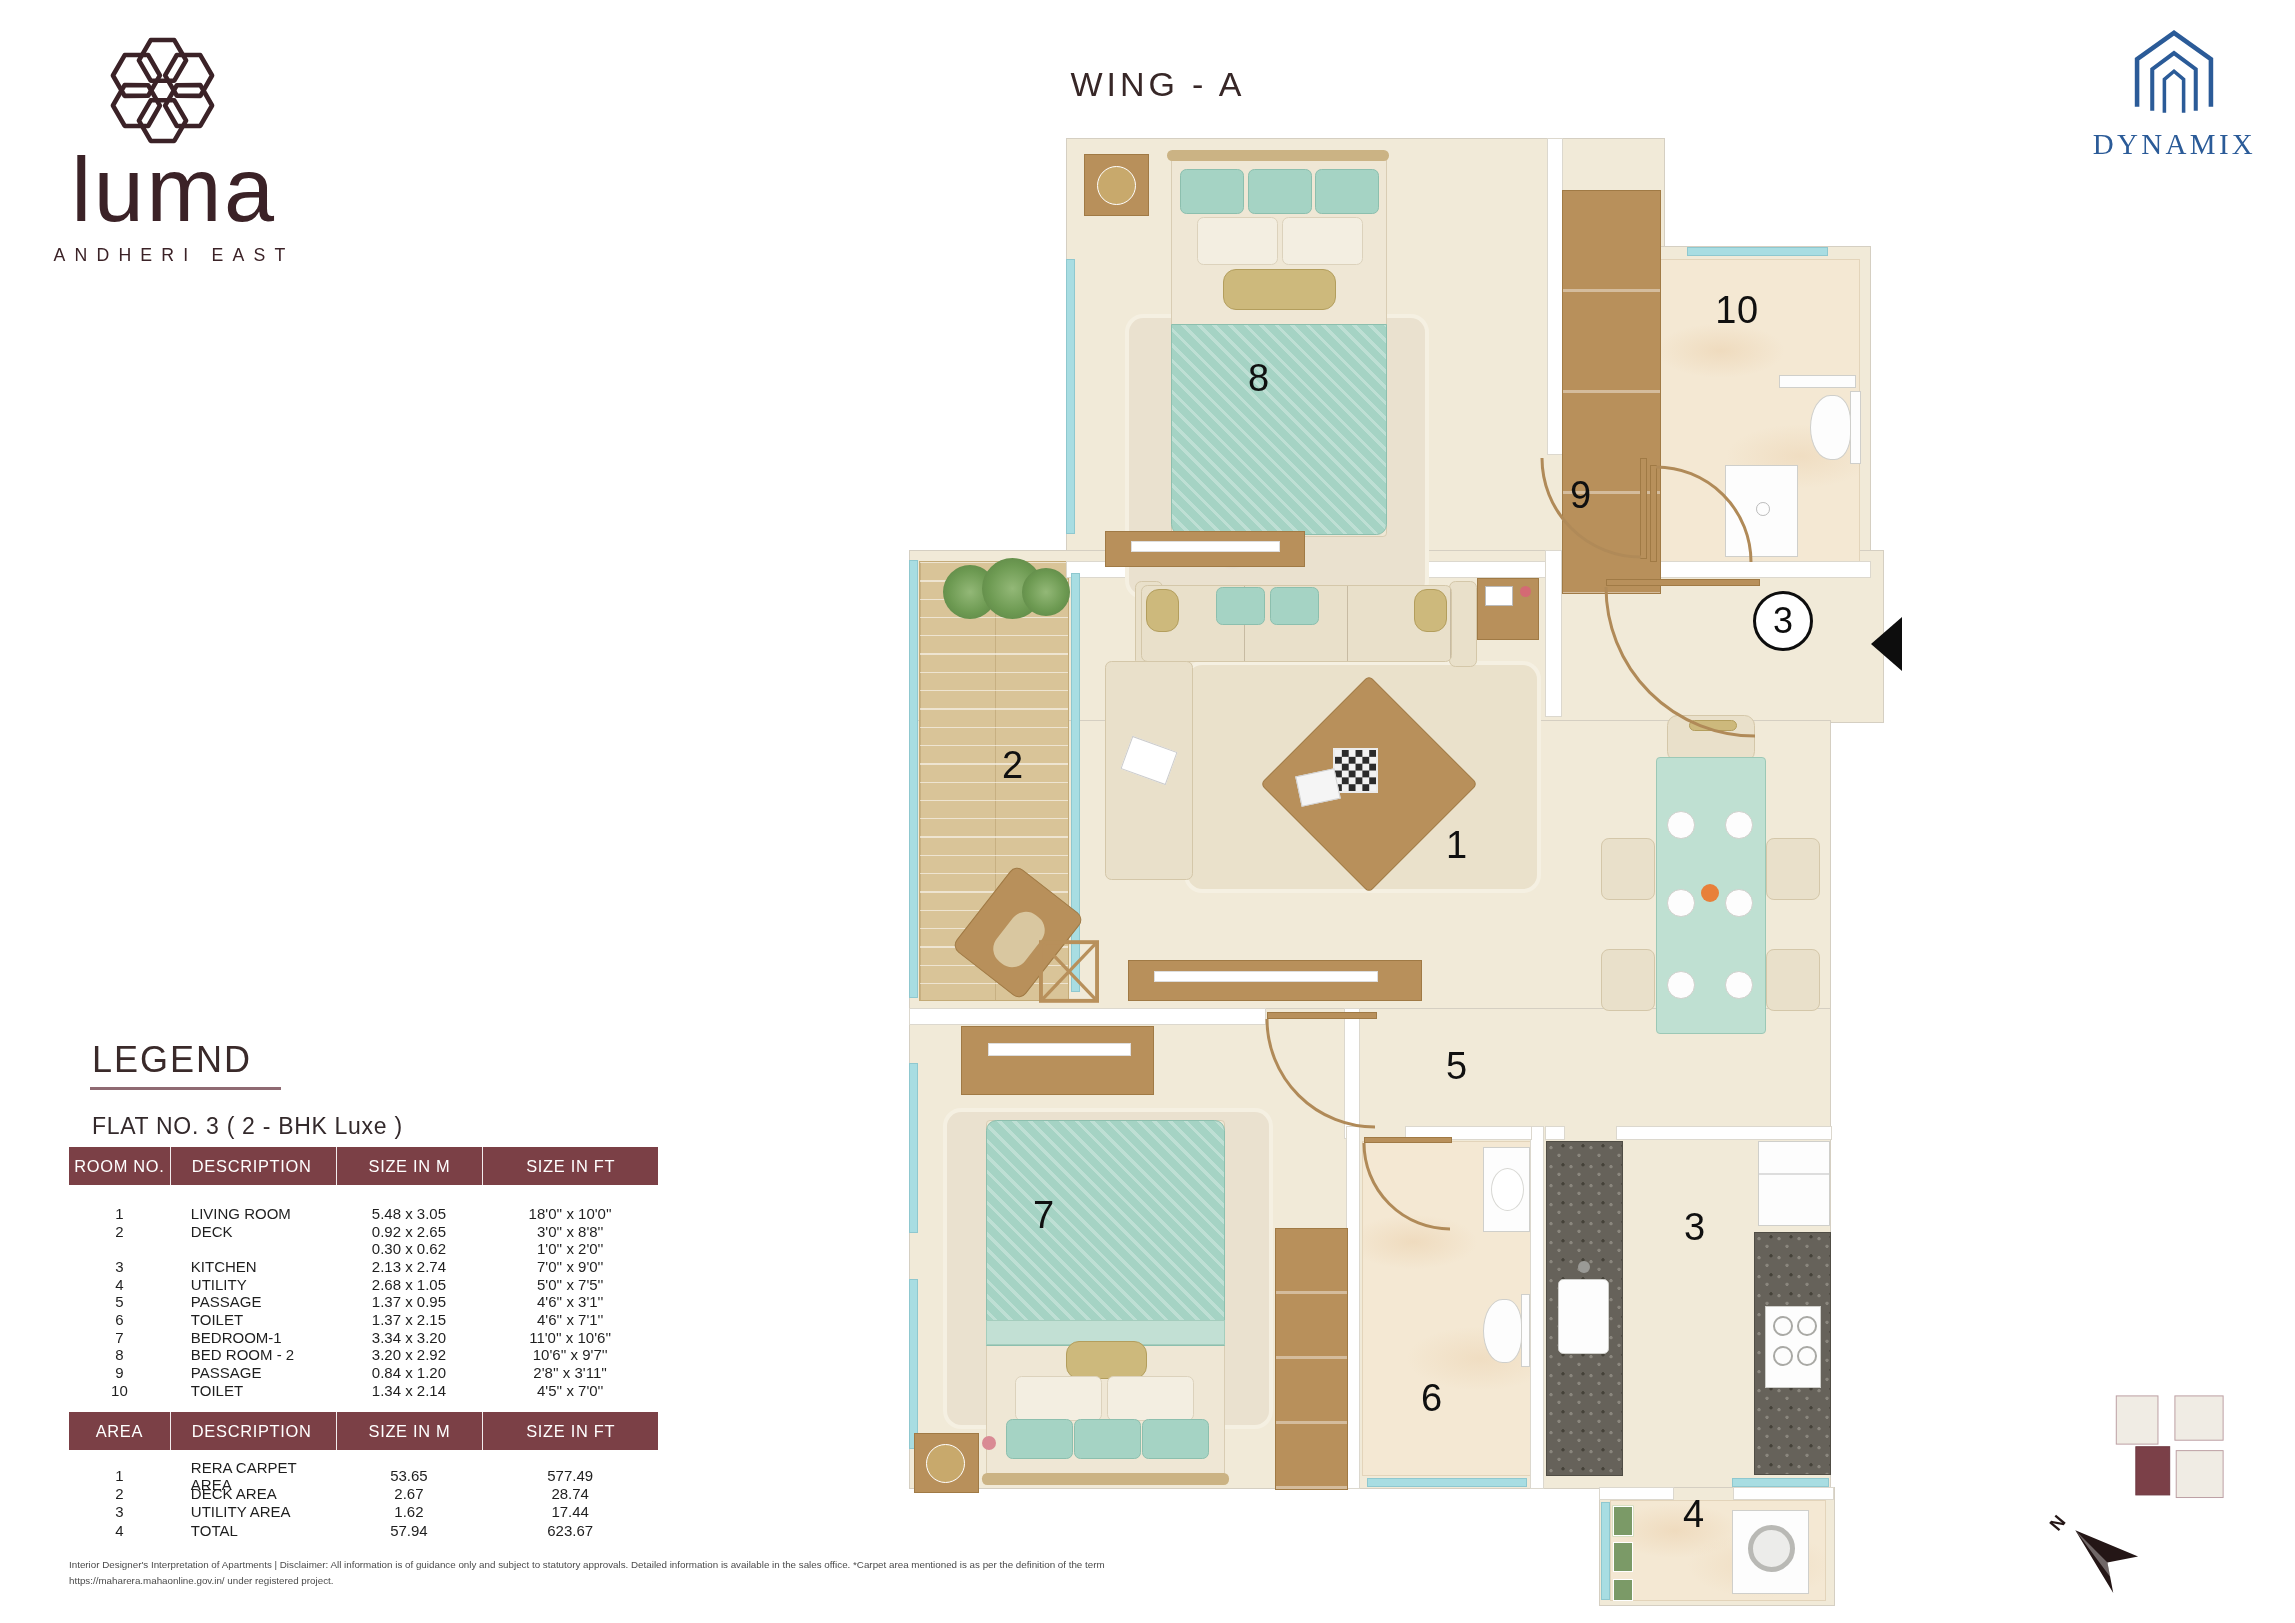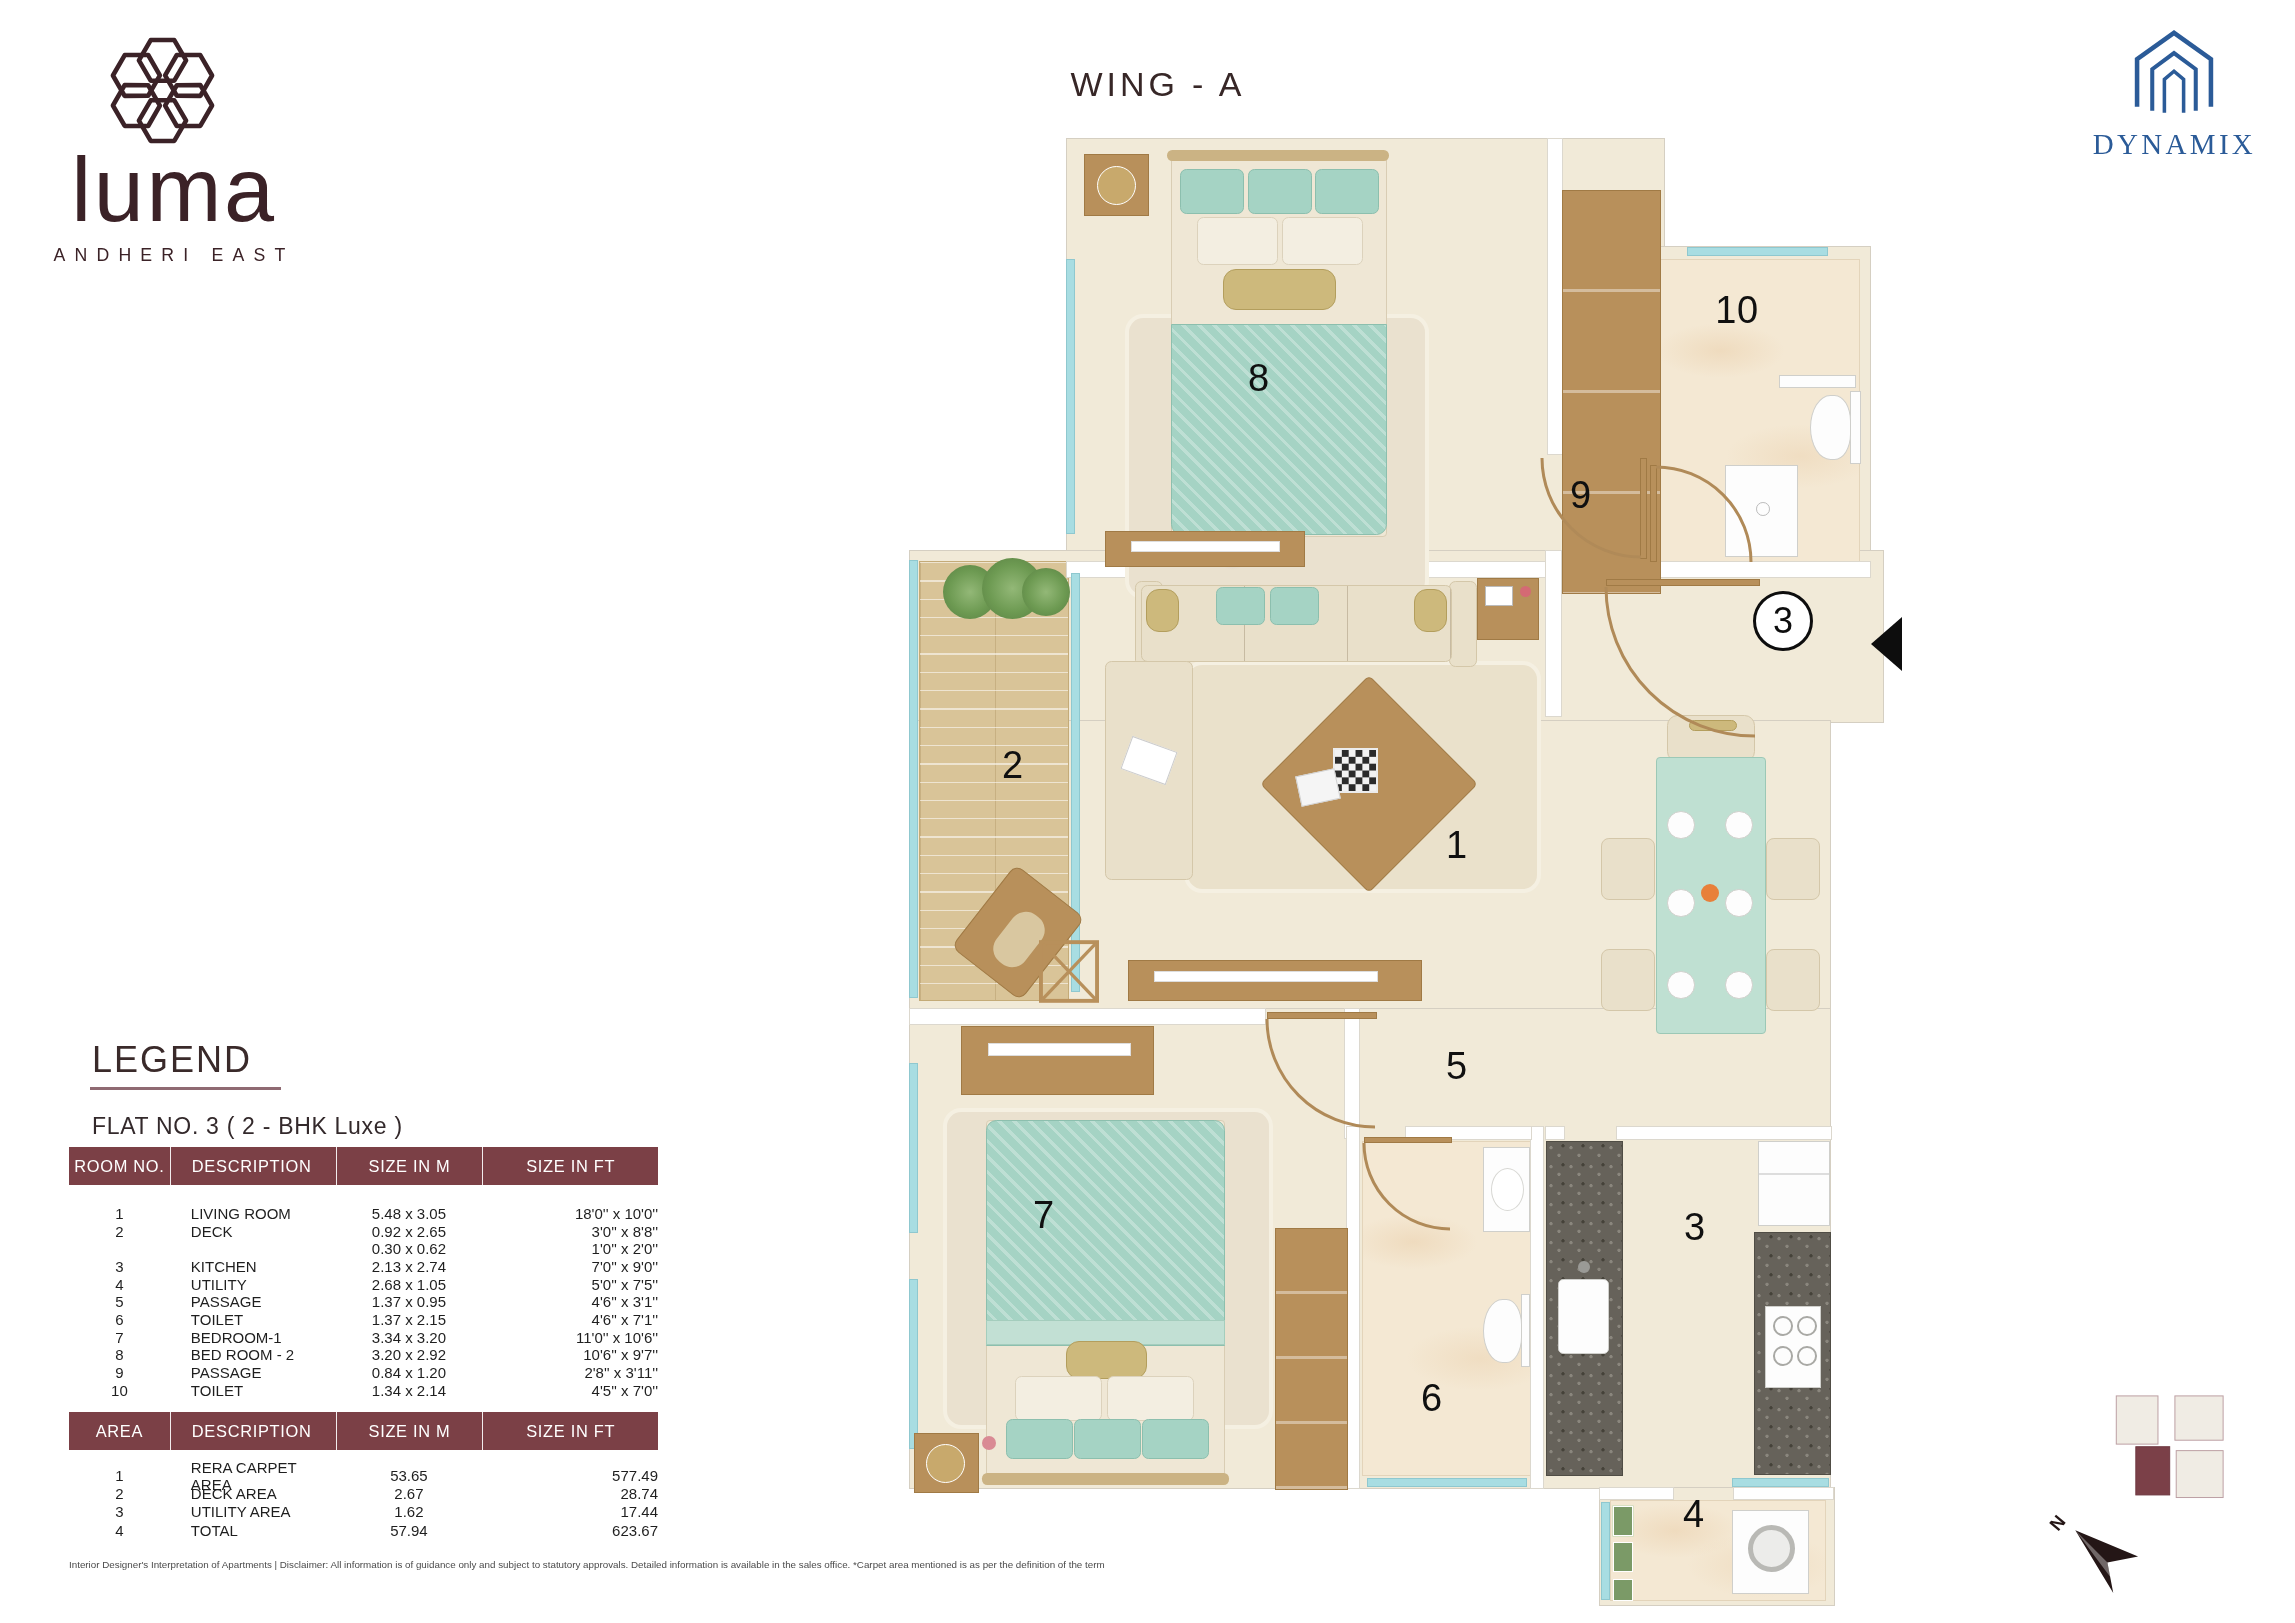--- a/index.html
+++ b/index.html
@@ -41,21 +41,21 @@
   .flat-title{position:absolute;left:92px;top:1113px;font-size:23px;letter-spacing:0.7px;color:#33292b;font-weight:400}
   .thead{position:absolute;left:69px;width:589px;height:38px;background:#7b4046;display:flex;align-items:stretch}
   .thead .hc{display:flex;align-items:center;justify-content:center;color:#fff;font-size:16.4px;letter-spacing:0.7px;box-sizing:border-box}
   .thead .hc + .hc{border-left:1.3px solid rgba(255,255,255,.9)}
   .thead .hc.left{justify-content:flex-start;padding-left:21px}
   .trow{position:absolute;left:69px;width:589px;height:17.7px;display:flex;align-items:center}
   .trow .c{font-size:15px;color:#1f1f1f;box-sizing:border-box}
   .c.c1{width:101px;text-align:center}
   .c.c2{width:166px;padding-left:21px}
   .c.c3{width:147px;text-align:center}
-  .c.c4{width:176px;text-align:right}
+  .c.c4{width:176px;text-align:center}
   .disc{position:absolute;left:69px;top:1557px;width:1047px;font-size:9.8px;line-height:1.6;color:#4b4b4b;white-space:nowrap}
   .north-n{position:absolute;left:2051px;top:1512px;font-size:18.3px;font-weight:700;color:#241616;transform:rotate(-50deg)}
 </style>
 </head>
 <body>
 
 <svg class="abs" style="left:97px;top:25px;width:131px;height:131px" viewBox="0 0 200 200">
   <defs>
     <polygon id="hx" points="136,54 118,85 82,85 64,54 82,23 118,23" fill="none" stroke="#3b2227" stroke-width="7" stroke-linejoin="round"></polygon>
   </defs>
@@ -367,20 +367,21 @@
 </div>
 <div class="trow" style="top:1522px">
   <div class="c c1">4</div>
   <div class="c c2">TOTAL</div>
   <div class="c c3">57.94</div>
   <div class="c c4">623.67</div>
 </div>
 
 <div class="disc">
   <div>Interior Designer's Interpretation of Apartments | Disclaimer: All information is of guidance only and subject to statutory approvals. Detailed information is available in the sales office. *Carpet area mentioned is as per the definition of the term</div>
+  <div>https://maharera.mahaonline.gov.in/ under registered project.</div>
 </div>
 
 <svg class="abs" style="left:2112px;top:1392px;width:118px;height:114px" viewBox="0 0 180 175">
   <rect x="6" y="6" width="64" height="74" fill="#f0ece4" stroke="#bb9ea2" stroke-width="1.5"></rect>
   <rect x="96" y="6" width="74" height="68" fill="#f0ece4" stroke="#bb9ea2" stroke-width="1.5"></rect>
   <rect x="98" y="90" width="72" height="72" fill="#f0ece4" stroke="#bb9ea2" stroke-width="1.5"></rect>
   <rect x="36" y="84" width="52" height="74" fill="#7b4048" stroke="#6d3740" stroke-width="1.5"></rect>
 </svg>
 <div class="north-n">N</div>
 <svg class="abs" style="left:2068px;top:1523px;width:73px;height:73px" viewBox="0 0 100 100">

